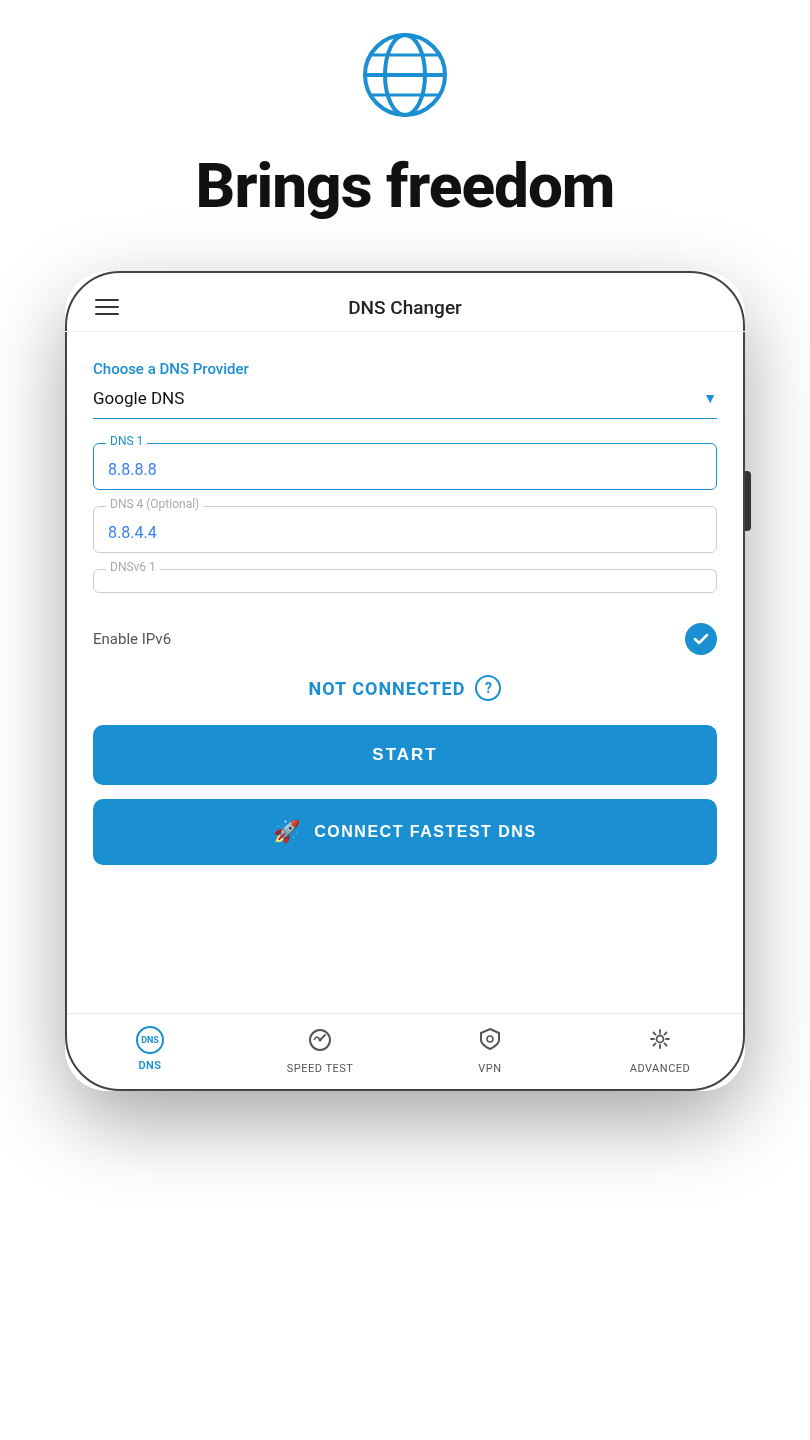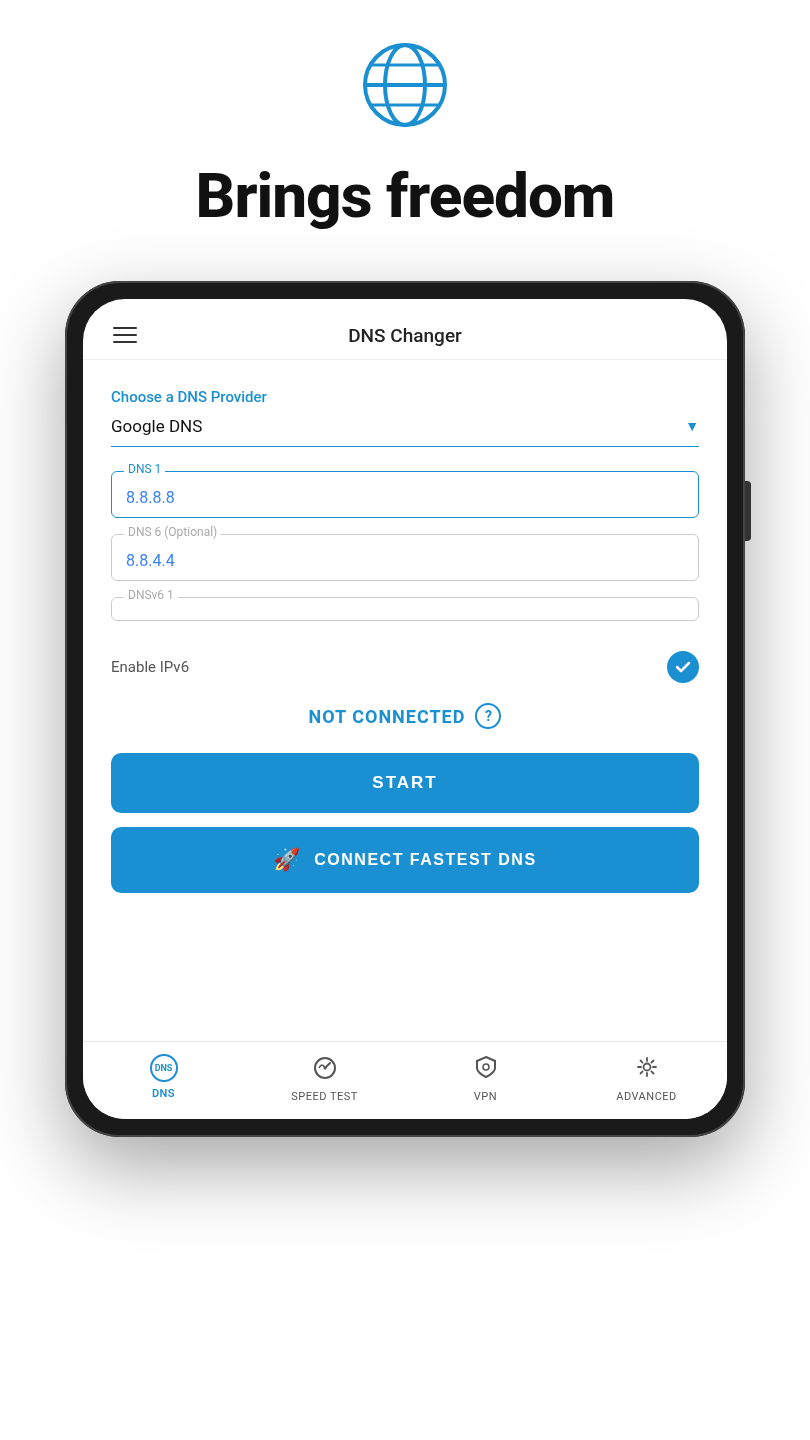--- a/index.html
+++ b/index.html
@@ -13,21 +13,21 @@
       display: flex;
       flex-direction: column;
       align-items: center;
     }
 
     
     .top-section {
       display: flex;
       flex-direction: column;
       align-items: center;
-      padding-top: 40px;
+      padding-top: 30px;
       width: 100%;
     }
 
     .globe-icon {
       width: 90px;
       height: 90px;
       margin-bottom: 30px;
     }
 
     .headline {
@@ -42,21 +42,20 @@
     
     .phone-wrapper {
       margin-top: 50px;
       width: 680px;
       position: relative;
     }
 
     .phone-outer {
       background: #1a1a1a;
       border-radius: 55px;
-      padding: 18px;
       box-shadow: 0 30px 80px rgba(0,0,0,0.35);
       position: relative;
     }
 
     .phone-outer::before {
       content: '';
       position: absolute;
       top: 0; left: 0; right: 0; bottom: 0;
       border-radius: 55px;
       border: 2px solid #444;
@@ -375,21 +374,21 @@
         </div>
 
         <div class="dns-grid">
 
           <div class="dns-field active">
             <span class="dns-field-label">DNS 1</span>
             <div class="dns-field-value">8.8.8.8</div>
           </div>
 
           <div class="dns-field">
-            <span class="dns-field-label">DNS 6 (Optional)</span>
+            <span class="dns-field-label">DNS 4 (Optional)</span>
             <div class="dns-field-value">8.8.4.4</div>
           </div>
 
           <div class="dns-field">
             <span class="dns-field-label">DNSv6 1</span>
           </div>
 
         </div>
 
         <div class="ipv6-row">

